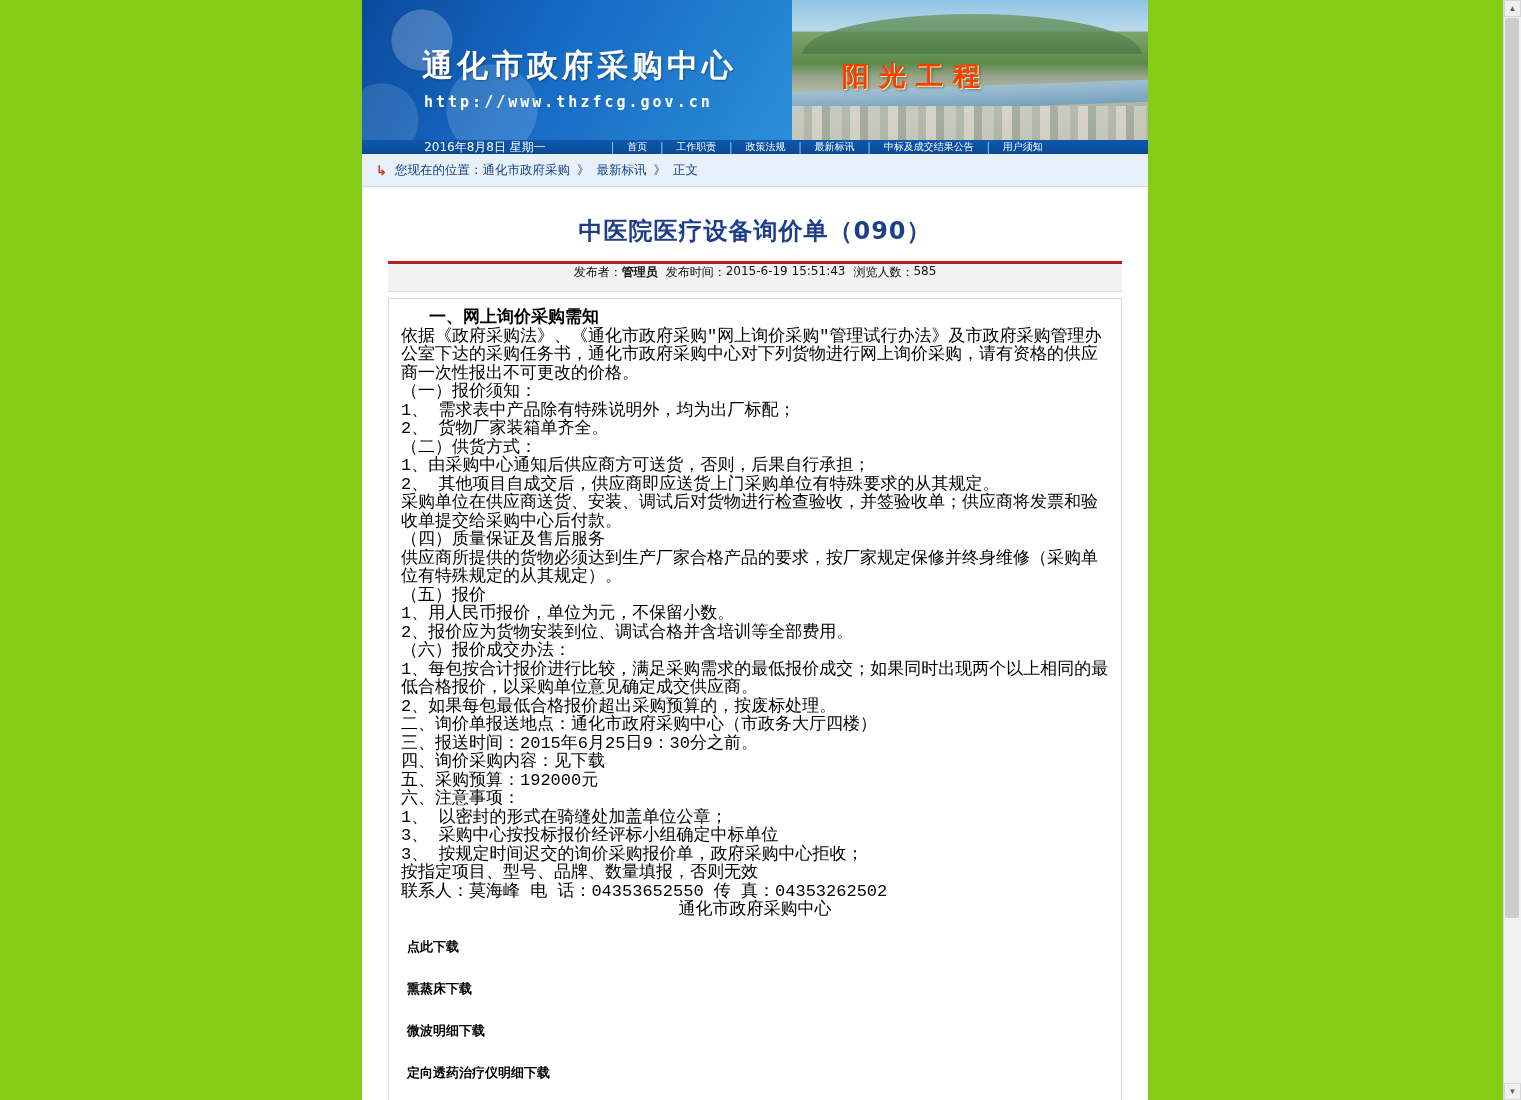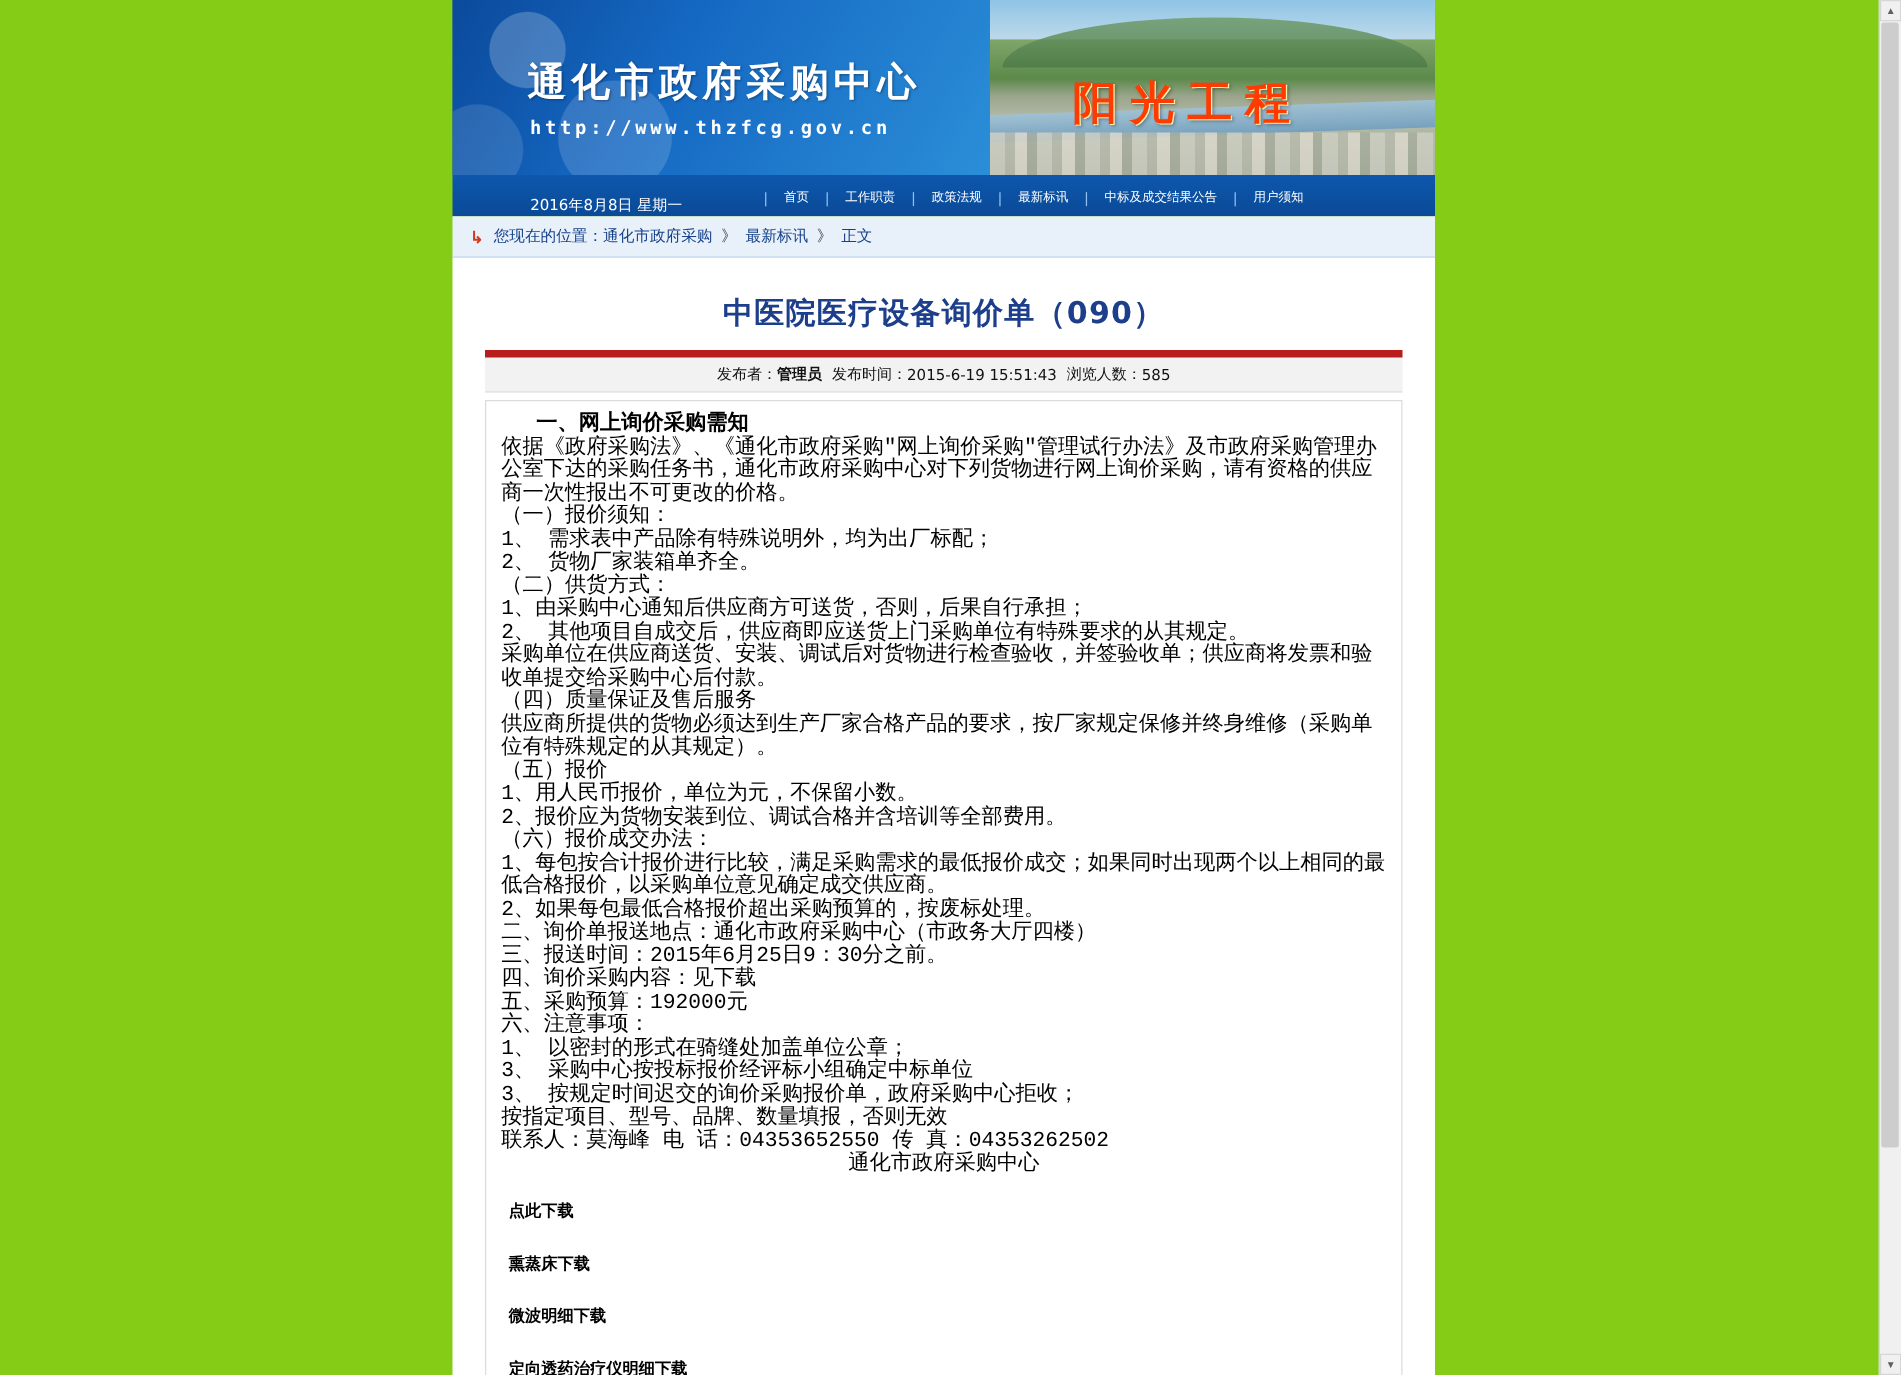--- a/index.html
+++ b/index.html
@@ -132,38 +132,38 @@
     background:
       repeating-linear-gradient(to right,
         #cfcfc4 0px, #cfcfc4 12px,
         #b9bcae 12px, #b9bcae 20px,
         #dedacd 20px, #dedacd 30px,
         #a9ae9e 30px, #a9ae9e 38px);
     opacity: 0.85;
   }
   .banner-sun-text {
     position: absolute;
-    left: 496px; top: 58px;
-    font-family: "DejaVu Sans", sans-serif;
-    font-size: 36px;
+    left: 480px; top: 58px;
+    font-family: "DejaVu Sans", sans-serif;
+    font-size: 27px;
     font-weight: bold;
     color: #ff3b00;
     letter-spacing: 10px;
     text-shadow: 1px 1px 0 #fff2aa, 2px 2px 3px rgba(0,0,0,0.35);
     white-space: nowrap;
   }
 
   
   .navbar {
     position: relative;
     width: 786px;
-    height: 33px;
+    height: 14px;
     background: linear-gradient(to bottom, #0e57ad, #0a4a97);
     display: flex;
-    align-items: flex-end;
+    align-items: center;
   }
   .nav-date {
     width: 246px;
     text-align: center;
     color: #ffffff;
     font-size: 12px;
     font-family: "DejaVu Sans", sans-serif;
     white-space: nowrap;
   }
   .nav-links {
@@ -221,24 +221,23 @@
     font-size: 24px;
     font-weight: bold;
     color: #1d3f8b;
     padding: 10px 0 14px 0;
     letter-spacing: 1px;
   }
   .meta-bar {
     margin: 0 26px;
     height: 27px;
     background: #f2f2f2;
-    border-top: 6px solid #b91c1c;
+    border-top: 3px solid #b91c1c;
     border-bottom: 1px solid #e0e0e0;
     display: flex;
-    align-items: center;
     justify-content: center;
     font-size: 12px;
     font-family: "DejaVu Sans", sans-serif;
     color: #111;
     white-space: nowrap;
   }
   .meta-bar b { font-weight: bold; }
   .meta-sp { display: inline-block; width: 8px; }
 
   .body-box {

